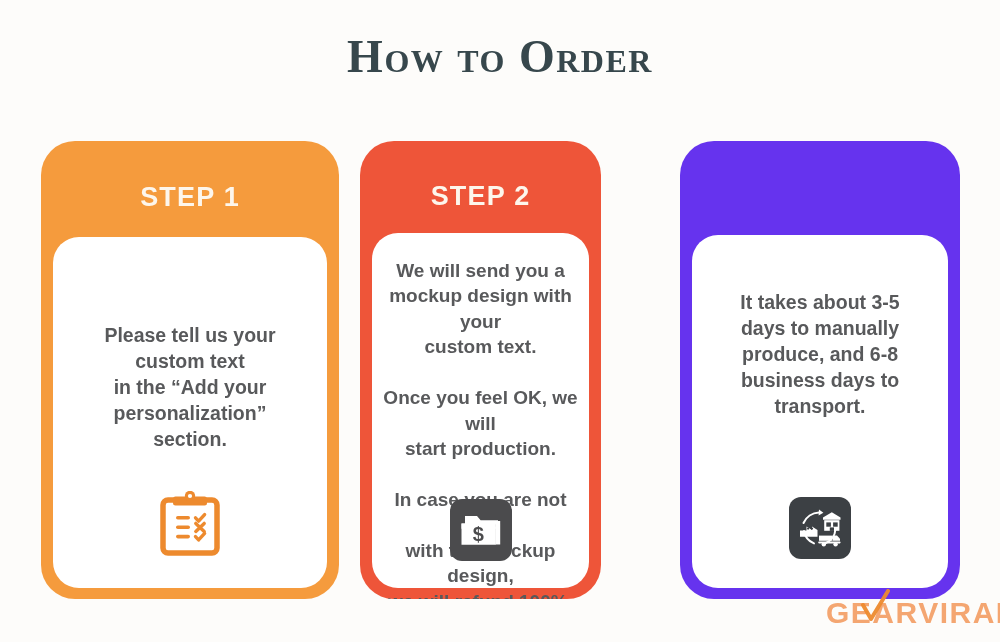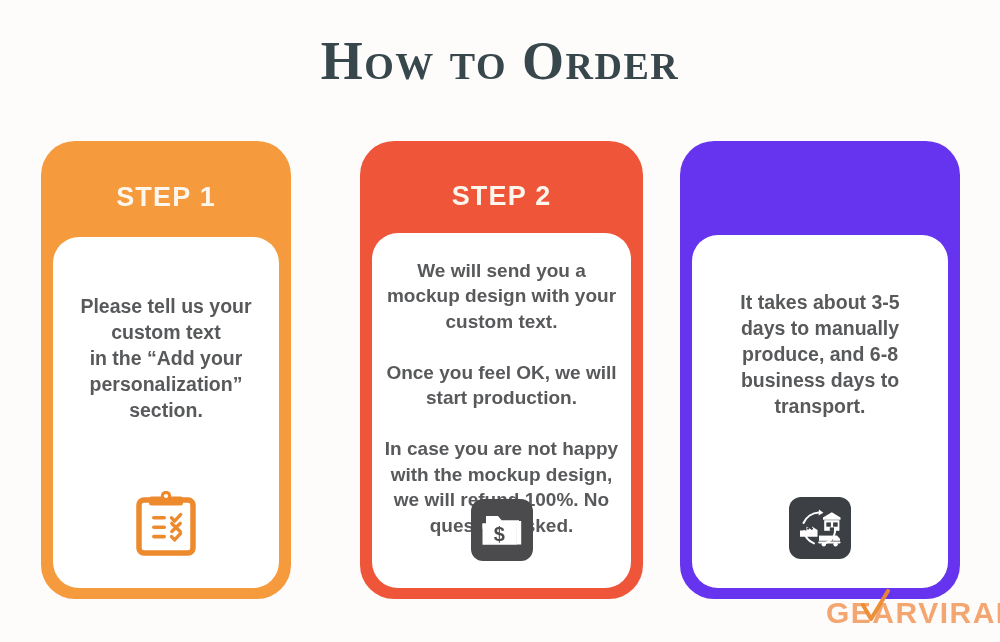--- a/index.html
+++ b/index.html
@@ -18,21 +18,21 @@
 
   
   #page-title {
     position: absolute;
     top: 33px;
     left: 0;
     width: 1000px;
     text-align: center;
     font-family: "Liberation Serif", serif;
     font-weight: bold;
-    font-size: 54px;
+    font-size: 46px;
     letter-spacing: 1.5px;
     color: #37474C;
     font-variant: small-caps;
     line-height: 1.05;
   }
 
   
   #cards {
     position: absolute;
     top: 141px;
@@ -42,22 +42,22 @@
   }
 
   .card {
     position: absolute;
     top: 0;
     height: 458px;
     border-radius: 34px;
     overflow: hidden;
   }
 
-  .card.c0 { left: 41px;  width: 250px; }
-  .card.c1 { left: 360px; width: 283px; padding-left: 8px; }
+  .card.c0 { left: 41px;  width: 298px; }
+  .card.c1 { left: 360px; width: 241px; padding-left: 8px; }
   .card.c2 { left: 680px; width: 280px; }
 
   .card-step-label {
     position: absolute;
     top: 0;
     left: 0;
     width: 100%;
     text-align: center;
     font-size: 27px;
     font-weight: bold;
@@ -86,21 +86,21 @@
   .card-body {
     width: 100%;
     text-align: center;
     color: #58595B;
     font-weight: bold;
     font-size: 19.5px;
     line-height: 1.33;
     white-space: pre-line;
     padding: 0 8px;
   }
-  .c0 .card-body { margin-top: 57px; font-size: 19.5px; }
+  .c0 .card-body { margin-top: 86px; font-size: 19.5px; }
   .c1 .card-body { margin-top: 25px; font-size: 19px; line-height: 1.34; }
   .c2 .card-body { margin-top: 55px; font-size: 19.5px; }
 
   .card-icon {
     position: absolute;
     left: 0;
     width: 100%;
     display: flex;
     justify-content: center;
   }

